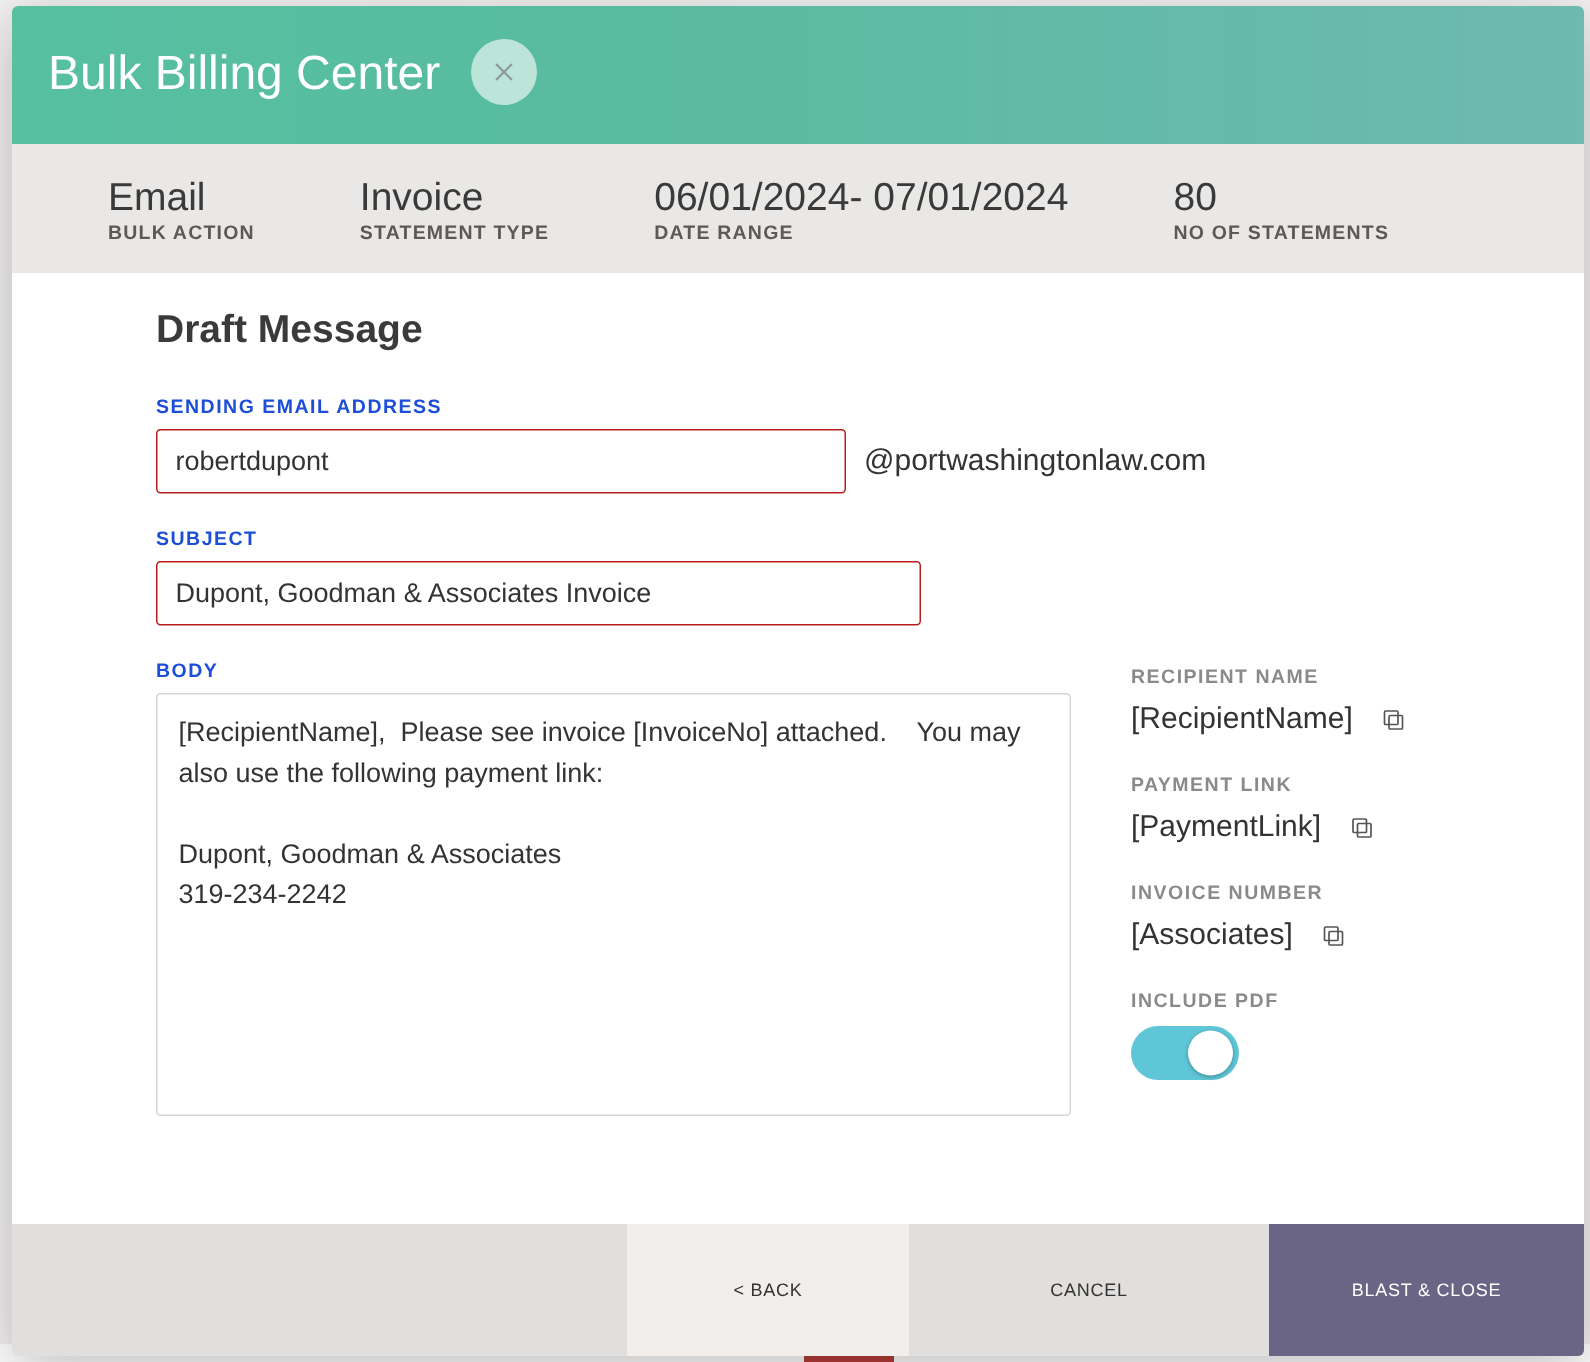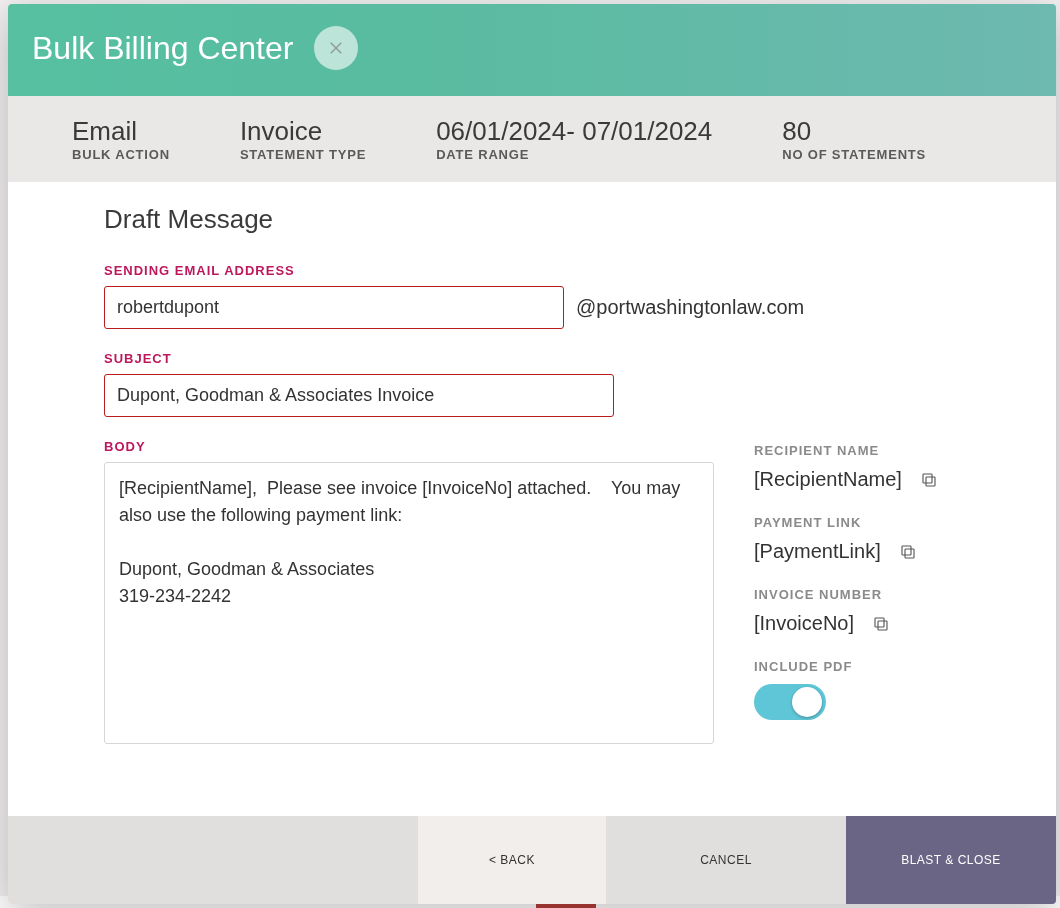--- a/index.html
+++ b/index.html
@@ -44,24 +44,24 @@
   .summary-item { display: flex; flex-direction: column; gap: 0; }
   .summary-value { font-size: 26px; color: #3a3a3a; font-weight: 400; }
   .summary-label { font-size: 13px; font-weight: 700; color: #5b5a58; letter-spacing: 0.8px; }
 
   .body-area {
     flex: 1;
     background: #fff;
     padding: 22px 60px 20px 96px;
     overflow: auto;
   }
-  .draft-title { font-size: 26px; color: #3a3a3a; font-weight: 400; margin-bottom: 28px; }
+  .draft-title { font-size: 26px; color: #3a3a3a; font-weight: 700; margin-bottom: 28px; }
 
   .field-label {
-    font-size: 13px; font-weight: 700; color: #be185d; letter-spacing: 1px; margin-bottom: 8px;
+    font-size: 13px; font-weight: 700; color: #1d4ed8; letter-spacing: 1px; margin-bottom: 8px;
   }
 
   .email-row { display: flex; align-items: center; gap: 12px; margin-bottom: 22px; }
   .text-input {
     border: 1px solid #b91c1c;
     border-radius: 3px;
     padding: 10px 12px;
     font-size: 18px;
     color: #333;
     outline: none;
@@ -216,21 +216,21 @@
                   <rect x="8" y="8" width="12" height="12" rx="1"></rect>
                   <rect x="4" y="4" width="12" height="12" rx="1"></rect>
                 </svg>
             </span>
           </div>
         </div>
 
         <div class="token-block">
           <div class="token-label">INVOICE NUMBER</div>
           <div class="token-value-row">
-            <span class="token-value">[InvoiceNo]</span>
+            <span class="token-value">[Associates]</span>
             <span class="copy-icon">
               <svg viewBox="0 0 24 24">
                   <rect x="8" y="8" width="12" height="12" rx="1"></rect>
                   <rect x="4" y="4" width="12" height="12" rx="1"></rect>
                 </svg>
             </span>
           </div>
         </div>
 
         <div class="token-block">

